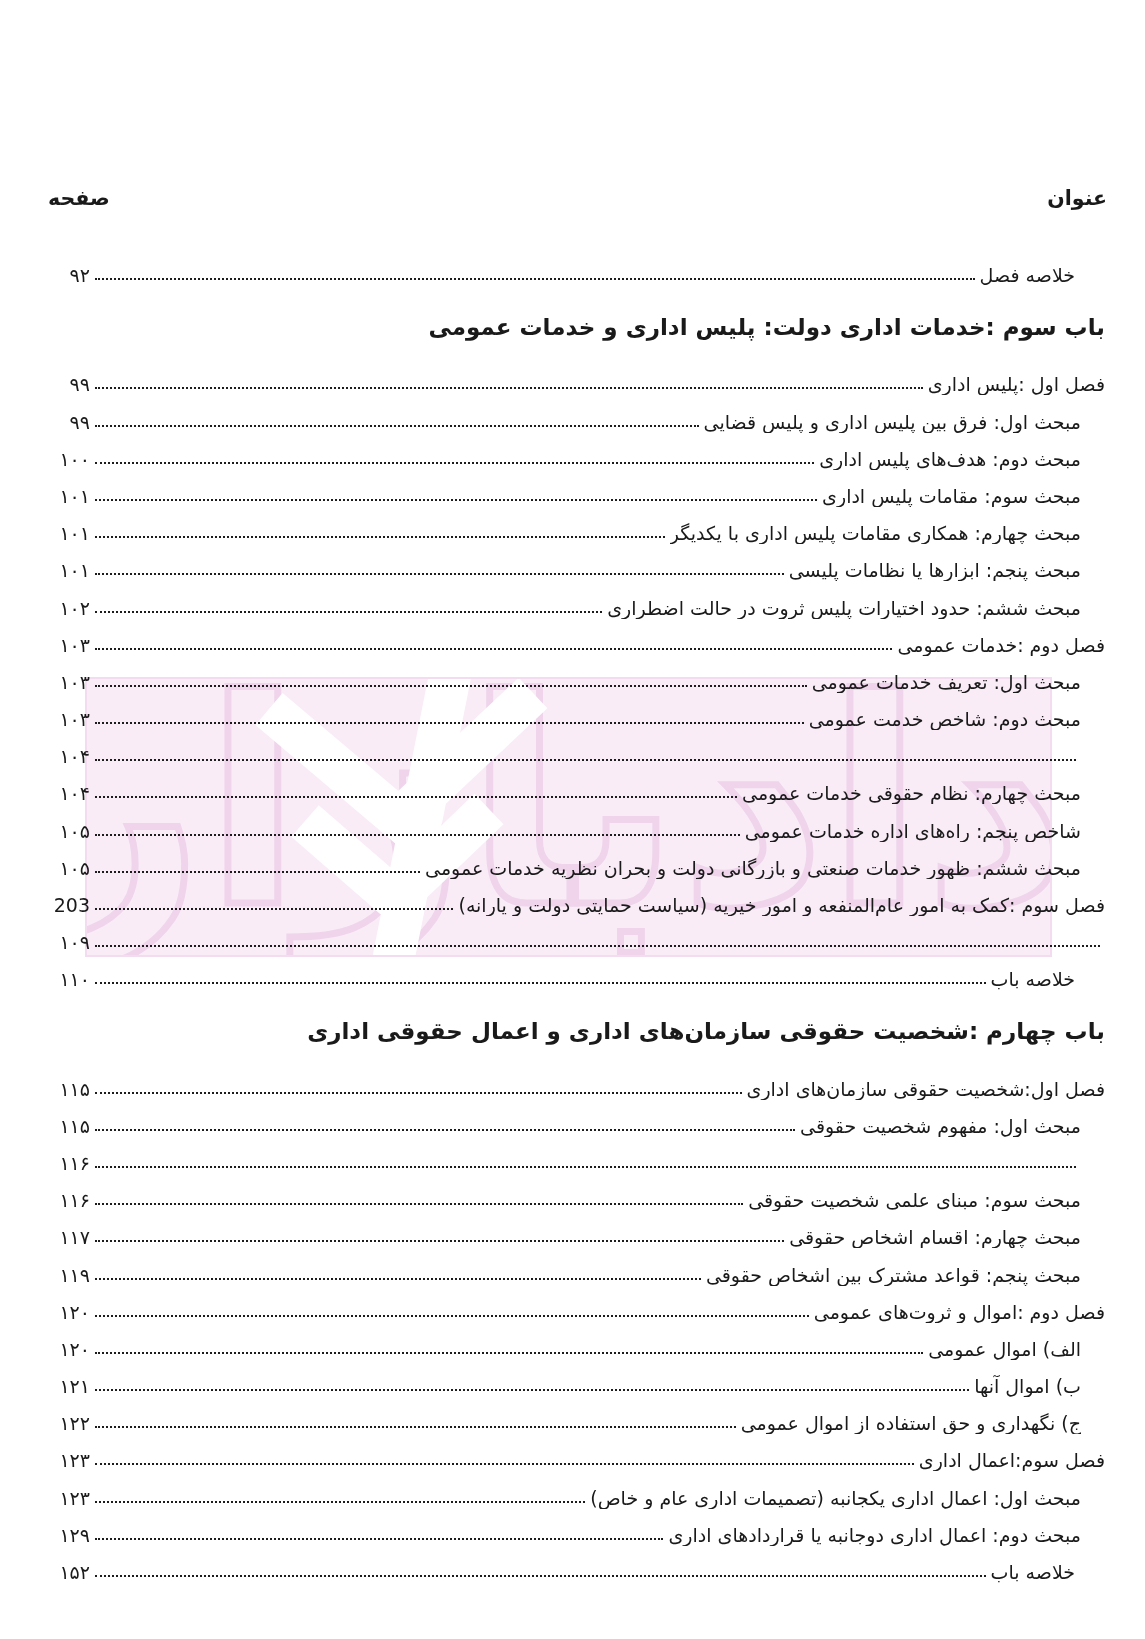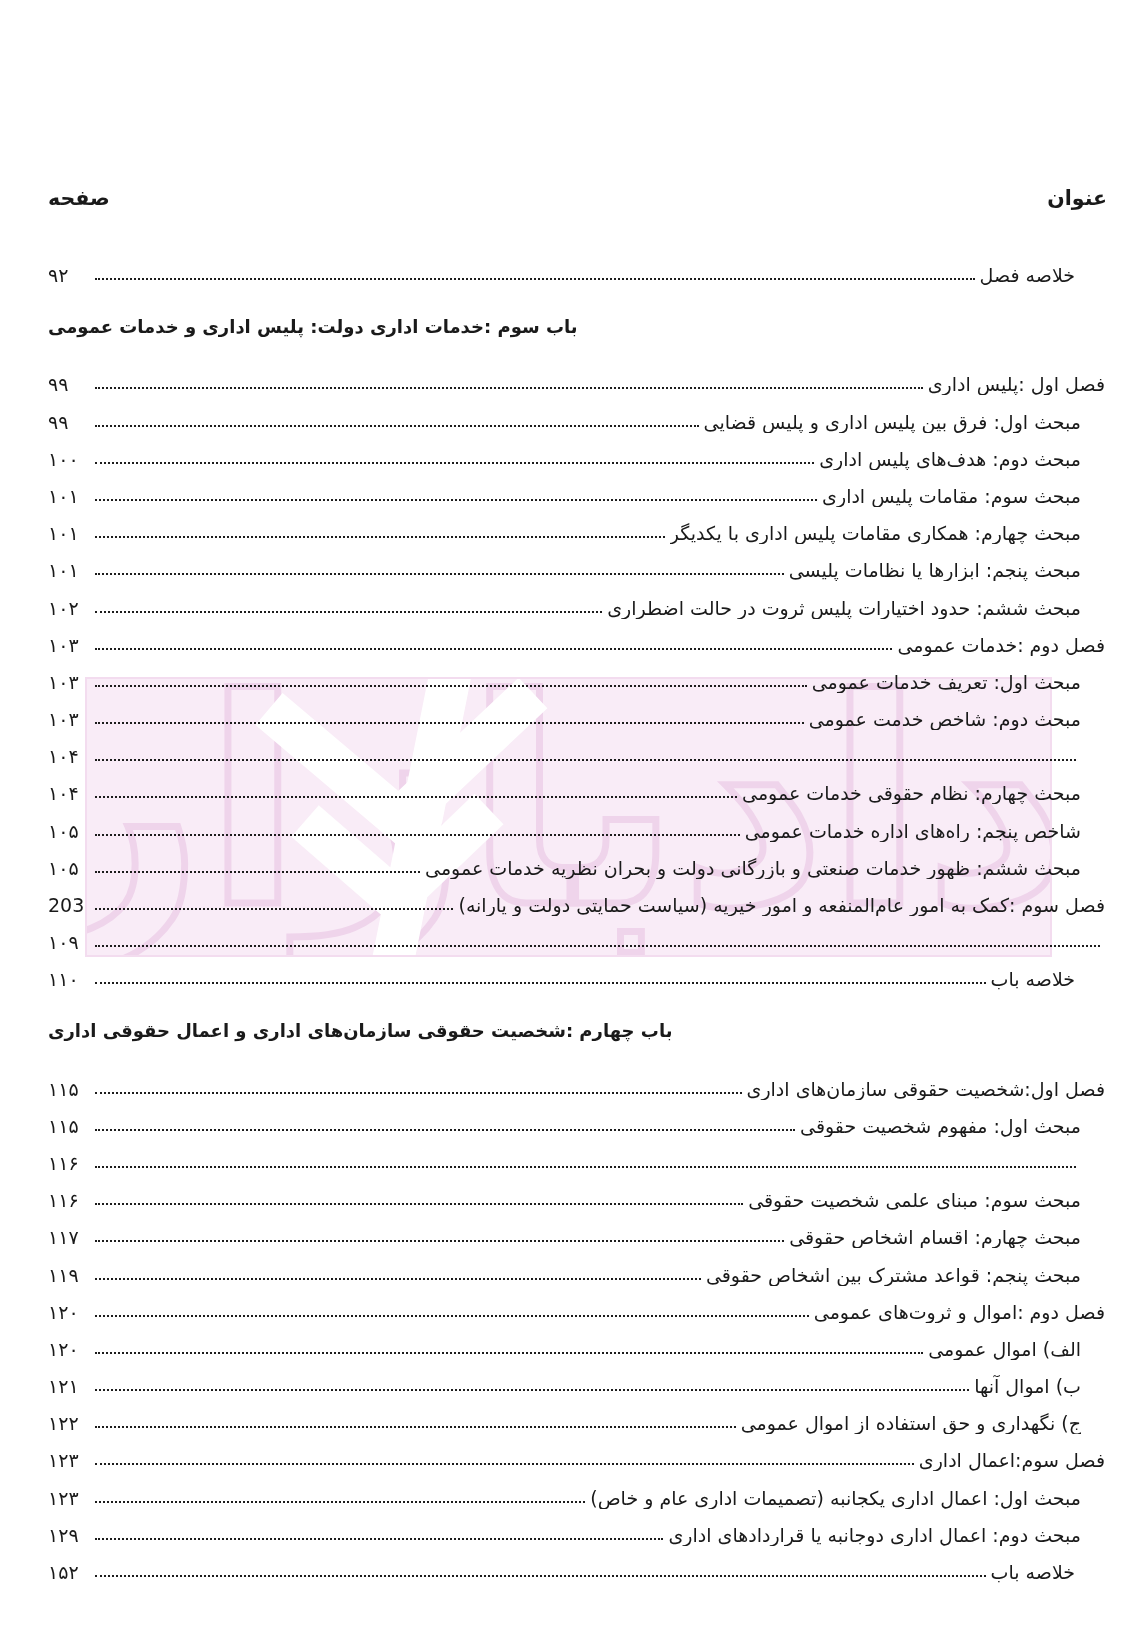--- a/index.html
+++ b/index.html
@@ -35,27 +35,27 @@
   .toc-row{
     height:37.2px;display:flex;align-items:flex-end;
     padding-bottom:3px;box-sizing:border-box;
   }
   .toc-row .t{white-space:nowrap;overflow:hidden;}
   .toc-row .leader{
     flex:1 1 auto;min-width:12px;height:0;
     border-bottom:2.4px dotted #1c1c1c;
     margin:0 5px 6px 5px;align-self:flex-end;
   }
-  .toc-row .p{white-space:nowrap;min-width:42px;text-align:left;}
+  .toc-row .p{white-space:nowrap;min-width:42px;text-align:right;}
   .lvl-fasl{padding-right:0;}
   .lvl-mabhas{padding-right:24px;}
   .lvl-item{padding-right:24px;}
   .lvl-summary{padding-right:30px;}
   .bab-heading{
-    text-align:left;font-weight:bold;font-size:18px;
+    text-align:right;font-weight:bold;font-size:23px;
     margin-top:16px;height:44px;line-height:44px;
   }
   .bab-heading.first{margin-top:16px;}
   .rows-block{margin-top:12px;}
 </style>
 </head>
 <body>
 
 <div class="watermark" style="background: rgb(249, 236, 247);">
   <div class="wm-text" style="-webkit-text-stroke: 7px rgb(239, 212, 235);">دادبازار</div>

